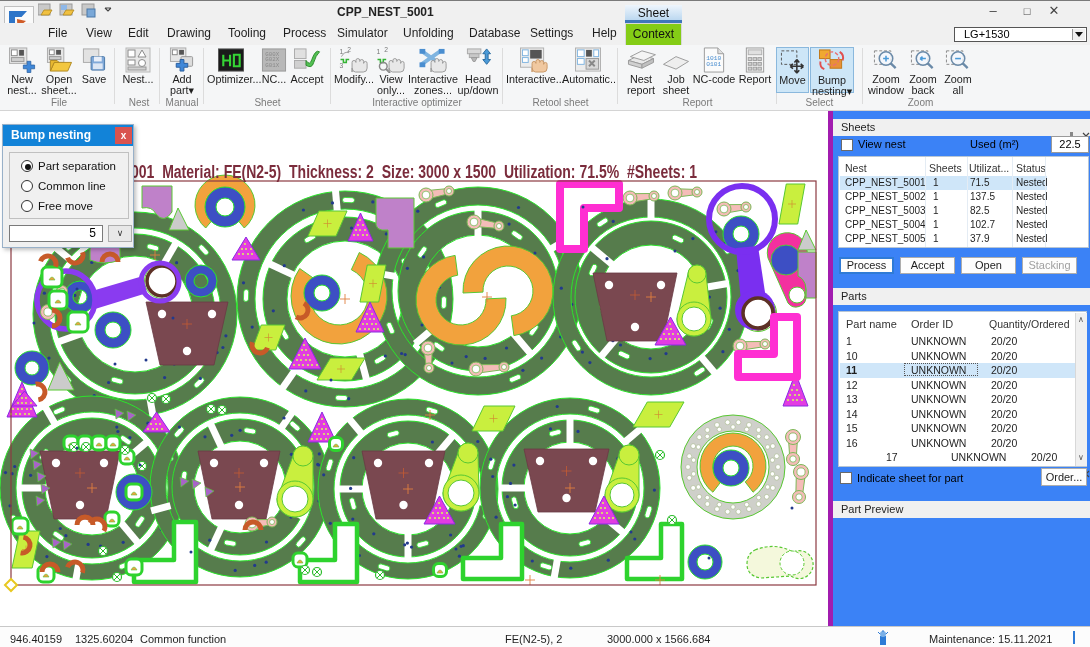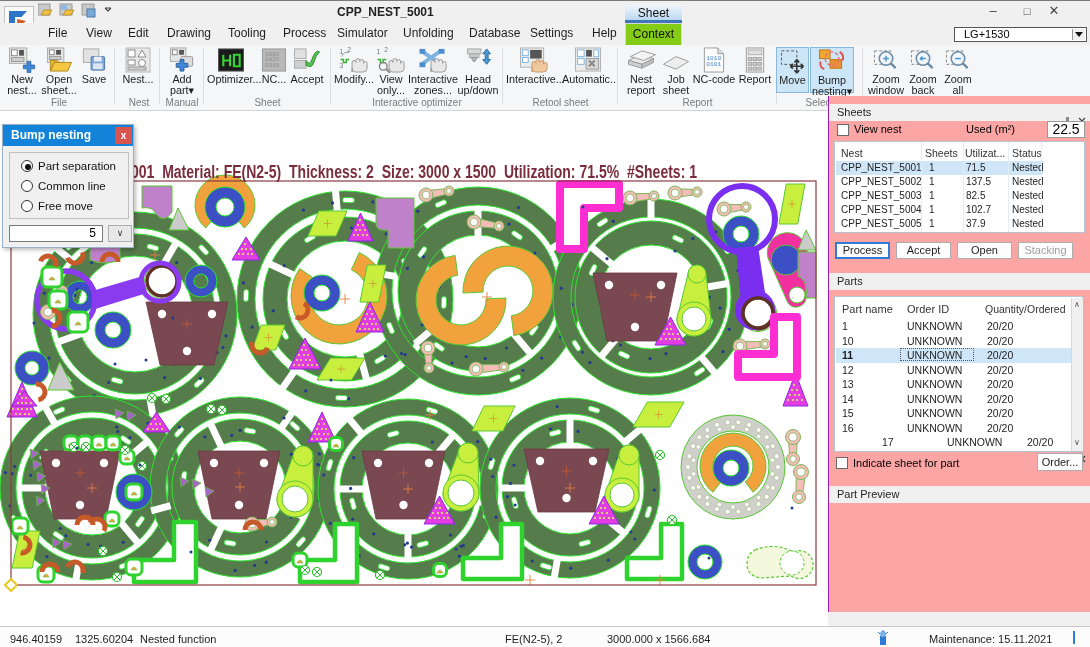--- a/index.html
+++ b/index.html
@@ -19,21 +19,21 @@
 #lgarrow{position:absolute;right:3px;top:4px;width:0;height:0;border-left:4px solid transparent;border-right:4px solid transparent;border-top:5px solid #111;z-index:3;}
 
 #ribbon{position:absolute;left:0;top:45px;width:1090px;height:66px;background:#f5f6f7;border-bottom:1px solid #d4d4d4;}
 .rbtn{position:absolute;top:2px;text-align:center;font-size:10.8px;color:#1e1e1e;line-height:11px;height:46px;}
 .rbtn .ic{display:block;margin:0 auto 1px auto;height:26px;}
 .rsep{position:absolute;top:3px;width:1px;height:56px;background:#dcdcdc;}
 .rglabel{position:absolute;top:52px;font-size:10px;color:#7a7a7a;text-align:center;}
 
 #canvas{position:absolute;left:0;top:111px;width:828px;height:515px;background:#fff;}
 
-#rpanel{position:absolute;left:828px;top:96px;width:262px;height:516px;background:#fca5a5;border-left:1px solid #a21caf;}
+#rpanel{position:absolute;left:828px;top:111px;width:262px;height:516px;background:#3b82f6;border-left:5px solid #a21caf;}
 .phead{position:absolute;left:0px;width:262px;height:17px;font-size:11px;color:#1e1e1e;padding-left:8px;line-height:17px;background:#f0f0f0;}
 .picons{position:absolute;right:4px;}
 .tbl{position:absolute;background:#fff;border:1px solid #b8c6d4;font-size:11px;color:#1e1e1e;}
 .btn{position:absolute;background:#fdfdfd;border:1px solid #adadad;font-size:11px;text-align:center;color:#1e1e1e;}
 .cbx{position:absolute;width:12px;height:12px;background:#fff;border:1px solid #6a6a6a;}
 
 #statusbar{position:absolute;left:0;top:626px;width:1090px;height:21px;background:#fcfcfc;border-top:1px solid #c8c8c8;font-size:11px;color:#1e1e1e;}
 
 #dlg{position:absolute;left:2px;top:124px;width:132px;height:124px;background:#f0f0f0;border:1px solid #98b0c8;box-shadow:2px 2px 4px rgba(0,0,0,0.25);}
 #dlgtitle{position:absolute;left:0;top:0;width:130px;height:21px;background:#1283d8;color:#fff;font-size:12px;font-weight:bold;line-height:21px;padding-left:8px;}
@@ -1138,21 +1138,21 @@
             <g stroke="#444" stroke-width="1.2" fill="none">
               <rect x="3" y="1" width="3" height="6" fill="#888" stroke="none"></rect>
               <line x1="1" y1="7" x2="8" y2="7"></line>
               <line x1="4.5" y1="7" x2="4.5" y2="10"></line>
               <path d="M16 2 l6 6 M22 2 l-6 6"></path>
             </g>
           </svg></span></div>
       <div class="abs" style="left:8px;top:28px;width:12px;height:12px;background:#fff;border:1px solid #6a6a6a;"></div>
       <div class="abs" style="left:25px;top:27px;font-size:11px;">View nest</div>
       <div class="abs" style="left:120px;top:27px;width:66px;font-size:11px;text-align:right;">Used (m²)</div>
-      <div class="abs" style="left:218px;top:25px;width:38px;height:17px;background:#fff;border:1px solid #9a9a9a;font-size:14px;text-align:center;line-height:15px;">22.5</div>
+      <div class="abs" style="left:218px;top:25px;width:38px;height:17px;background:#fff;border:1px solid #9a9a9a;font-size:11px;text-align:center;line-height:15px;">22.5</div>
       <div class="tbl" style="left:5px;top:45px;width:251px;height:92px;">
         <div class="abs" style="left:6px;top:5px;color:#333;font-size:10.5px;">Nest</div>
         <div class="abs" style="left:90px;top:5px;color:#333;font-size:10.5px;">Sheets</div>
         <div class="abs" style="left:130px;top:5px;color:#333;font-size:10.5px;">Utilizat...</div>
         <div class="abs" style="left:177px;top:5px;color:#333;font-size:10.5px;">Status</div>
         <div class="abs" style="left:1px;top:19px;width:207px;height:14px;background:#cfe6f9;font-size:10px;">
           <span class="abs" style="left:5px;top:1px;">CPP_NEST_5001</span>
           <span class="abs" style="left:93px;top:1px;">1</span>
           <span class="abs" style="left:130px;top:1px;">71.5</span>
           <span class="abs" style="left:176px;top:1px;">Nested</span>
@@ -1255,21 +1255,21 @@
       </div>
       <div class="cbx" style="left:7px;top:361px;"></div>
       <div class="abs" style="left:24px;top:361px;font-size:11px;">Indicate sheet for part</div>
       <div class="btn" style="left:208px;top:357px;width:46px;height:18px;line-height:16px;">Order...</div>
       <div class="phead" style="top:390px;">Part Preview</div>
     </div>
 
 <div id="statusbar">
 <span class="abs" style="left:10px;top:6px;">946.40159</span>
 <span class="abs" style="left:75px;top:6px;">1325.60204</span>
-<span class="abs" style="left:140px;top:6px;">Nested function</span>
+<span class="abs" style="left:140px;top:6px;">Common function</span>
 <span class="abs" style="left:505px;top:6px;">FE(N2-5), 2</span>
 <span class="abs" style="left:607px;top:6px;">3000.000 x 1566.684</span>
 <span class="abs" style="left:929px;top:6px;">Maintenance: 15.11.2021</span>
 <span class="abs" style="left:1073px;top:4px;width:2px;height:13px;background:#2e7bd6;"></span>
 <svg class="abs" style="left:876px;top:3px" width="14" height="16" viewBox="0 0 14 16">
 <rect x="4" y="6" width="6" height="9" fill="#2e7bd6"></rect>
         <circle cx="7" cy="4" r="3" fill="#7ab0e8"></circle>
         <path d="M2 2 l2 2 M12 2 l-2 2 M7 0 v2" stroke="#2e7bd6" stroke-width="1"></path>
 </svg>
 </div>

